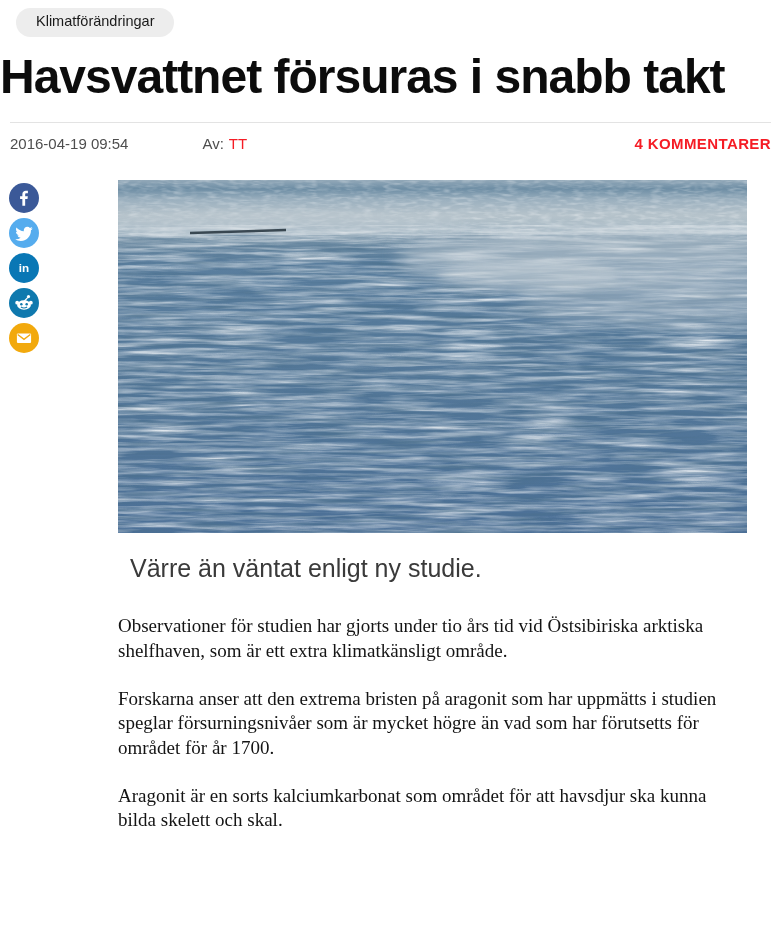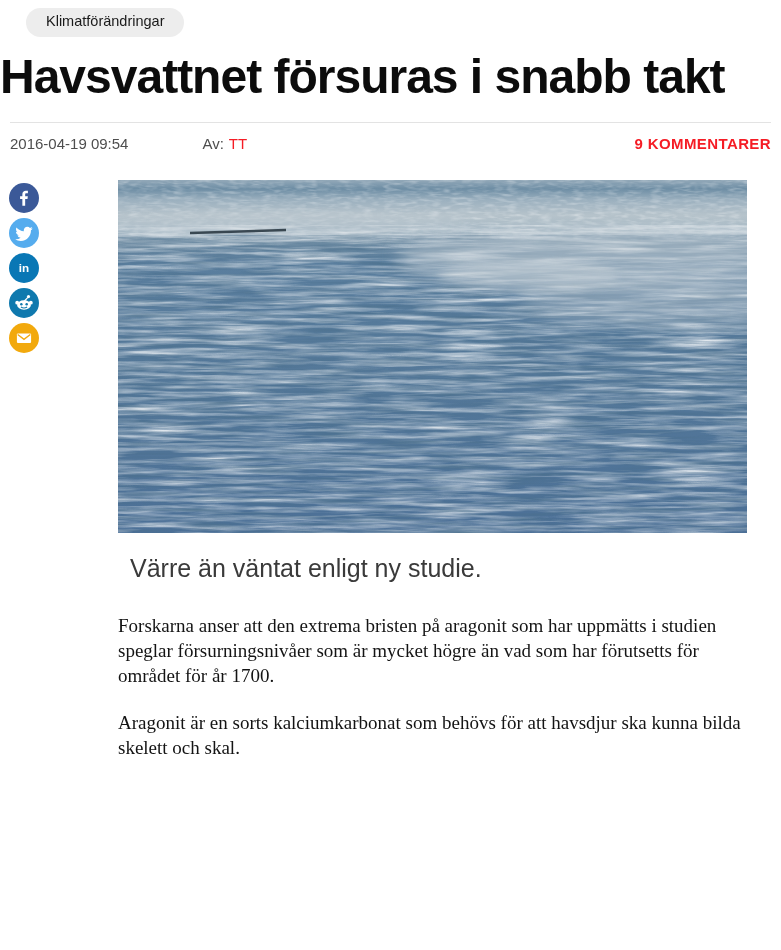--- a/index.html
+++ b/index.html
@@ -6,21 +6,21 @@
   html, body { margin: 0; padding: 0; background: #ffffff; }
   body {
     width: 781px;
     font-family: "Liberation Sans", sans-serif;
     color: #111;
     -webkit-font-smoothing: antialiased;
   }
   .page { width: 781px; min-height: 950px; background: #fff; overflow: hidden; }
 
   
-  .tag-row { padding: 8px 0 0 26px; }
+  .tag-row { padding: 8px 0 0 16px; }
   .tag {
     display: inline-block;
     background: #ededed;
     border-radius: 15px;
     padding: 6px 20px 7px;
     font-size: 14.5px;
     color: #1a1a1a;
     cursor: pointer;
     line-height: 1.1;
   }
@@ -110,21 +110,21 @@
 
   <hr class="divider">
 
   <div class="byline">
     <div class="byline-left">
       <span class="date">2016-04-19 09:54</span>
       <span class="author-group">
         <span>Av:</span><span class="author-name" style="color: rgb(245, 28, 37);">TT</span>
       </span>
     </div>
-    <a class="comments-link" style="color: rgb(245, 28, 37);">9 KOMMENTARER</a>
+    <a class="comments-link" style="color: rgb(245, 28, 37);">4 KOMMENTARER</a>
   </div>
 
   <div class="content">
 
     <div class="share-col">
 
       <button class="share-btn" aria-label="facebook">
         <svg viewBox="0 0 36 36">
           <circle cx="18" cy="18" r="18" fill="#3b5998"></circle>
           <path fill="#ffffff" transform="translate(6,6.3)" d="M13.4 21v-8.2h2.77l.41-3.2h-3.18V7.55c0-.93.26-1.56 1.59-1.56h1.68V3.13C16.38 3.1 15.35 3 14.15 3c-2.44 0-4.12 1.5-4.12 4.23v2.37H7.3v3.2h2.73V21h3.37z"></path>
@@ -213,19 +213,20 @@
         <ellipse cx="560" cy="120" rx="160" ry="26" fill="#bcc8d1" opacity="0.45" filter="url(#softBlur)"></ellipse>
         <ellipse cx="410" cy="95" rx="90" ry="16" fill="#cdd6db" opacity="0.4" filter="url(#softBlur2)"></ellipse>
         <ellipse cx="170" cy="45" rx="180" ry="14" fill="#c0cbd3" opacity="0.35" filter="url(#softBlur2)"></ellipse>
 
         <path d="M72 53 L168 50" stroke="#2b3a44" stroke-width="2.4" opacity="0.9" fill="none"></path>
       </svg>
 
       <p class="lead">Värre än väntat enligt ny studie.</p>
 
       <div class="article">
+        <p>Observationer för studien har gjorts under tio års tid vid Östsibiriska arktiska shelfhaven, som är ett extra klimatkänsligt område.</p>
         <p>Forskarna anser att den extrema bristen på aragonit som har uppmätts i studien speglar försurningsnivåer som är mycket högre än vad som har förutsetts för området för år 1700.</p>
-        <p>Aragonit är en sorts kalciumkarbonat som behövs för att havsdjur ska kunna bilda skelett och skal.</p>
+        <p>Aragonit är en sorts kalciumkarbonat som området för att havsdjur ska kunna bilda skelett och skal.</p>
       </div>
 
     </div>
   </div>
 </div>
 
 </body></html>

